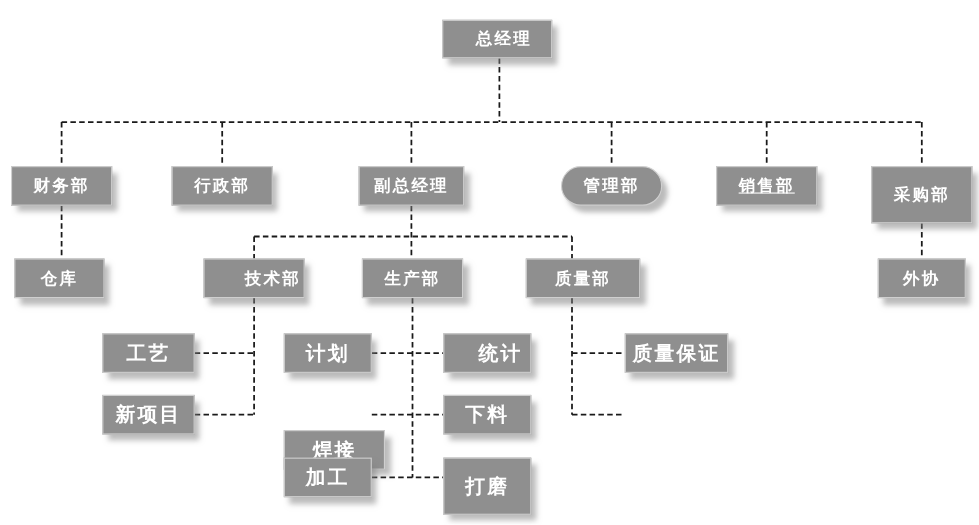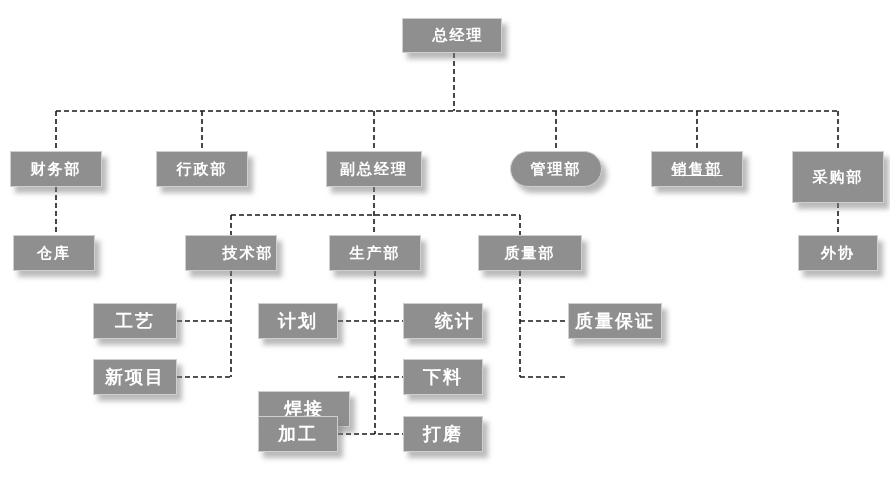--- a/index.html
+++ b/index.html
@@ -55,21 +55,21 @@
   #n-quality     { left: 478px; top: 235px; width: 104px;  height: 36px; }
   #n-outsourcing { left: 798px; top: 235px; width: 80px;  height: 36px; }
   
   #n-process     { left: 93px;  top: 303px; width: 84px;  height: 36px; }
   #n-newproject  { left: 93px;  top: 359px; width: 84px;  height: 36px; }
   #n-planning    { left: 258px; top: 303px; width: 80px;  height: 36px; }
   #n-welding     { left: 258px; top: 359px; width: 92px;  height: 36px; margin-top: 32px; }
   #n-machining   { left: 258px; top: 416px; width: 80px;  height: 36px; }
   #n-statistics  { left: 403px; top: 303px; width: 80px;  height: 36px; padding-left: 24px; }
   #n-cutting     { left: 403px; top: 359px; width: 80px;  height: 36px; }
-  #n-polishing   { left: 403px; top: 416px; width: 80px;  height: 36px; }
+  #n-polishing   { left: 403px; top: 416px; width: 80px;  height: 52px; }
   #n-qa          { left: 568px; top: 303px; width: 94px;  height: 36px; }
   #n-qc          { left: 568px; top: 359px; width: 82px;  height: 36px; }
 </style>
 </head>
 <body>
 
 <div class="canvas">
 
   <svg class="connectors" width="890" height="477" viewBox="0 0 890 477" stroke="#1a1a1a" stroke-width="1.6" stroke-dasharray="5,3" fill="none">
 

